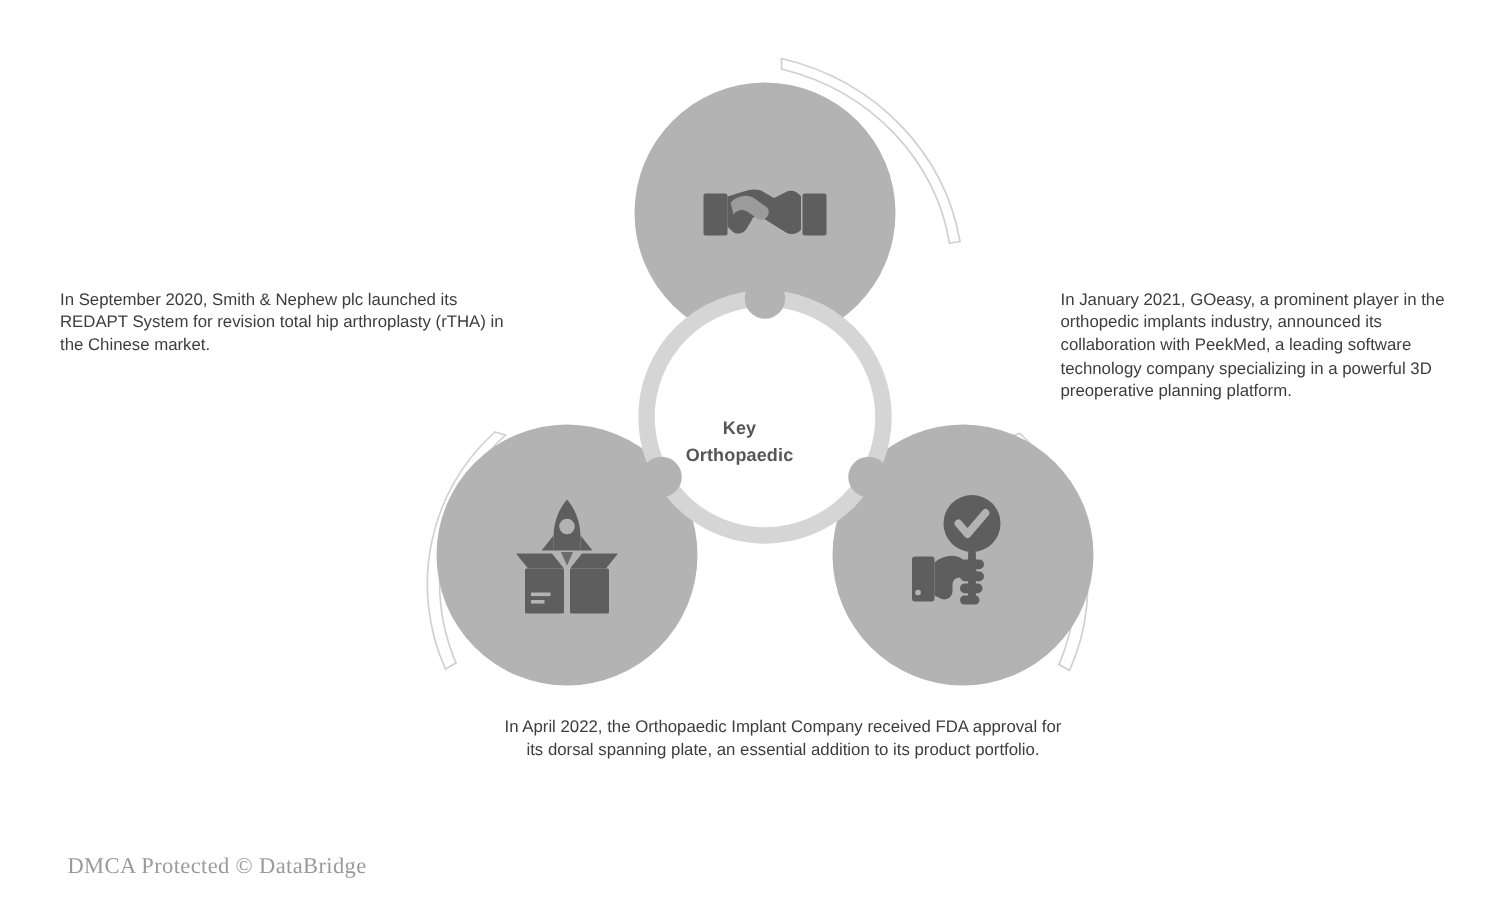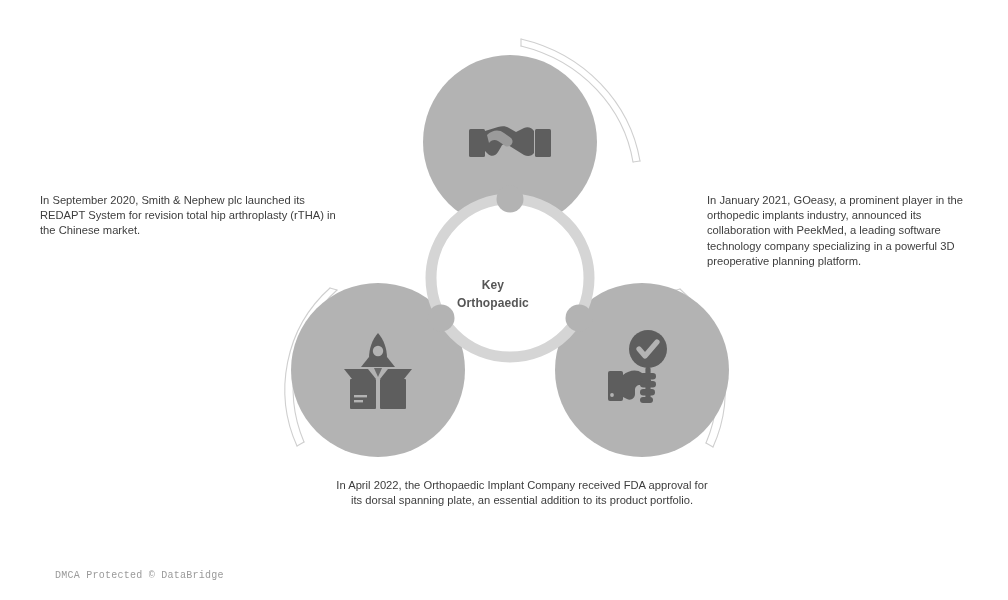--- a/index.html
+++ b/index.html
@@ -83,26 +83,26 @@
   
   #footer {
     position: absolute;
     left: 0;
     top: 565px;
     width: 1008px;
     height: 35px;
   }
   #footer-text {
     position: absolute;
-    left: 55px;
+    left: 45px;
     top: 5px;
-    font-size: 10px;
+    font-size: 15px;
     letter-spacing: 0.25px;
     color: #9a9a9a;
-    font-family: Liberation Mono, monospace;
+    font-family: Liberation Serif, serif;
     white-space: nowrap;
   }
 </style>
 </head>
 <body>
 
 <div id="stage">
 
   <div id="diagram">
     <svg viewBox="0 0 500 445" xmlns="http://www.w3.org/2000/svg" aria-hidden="true">

